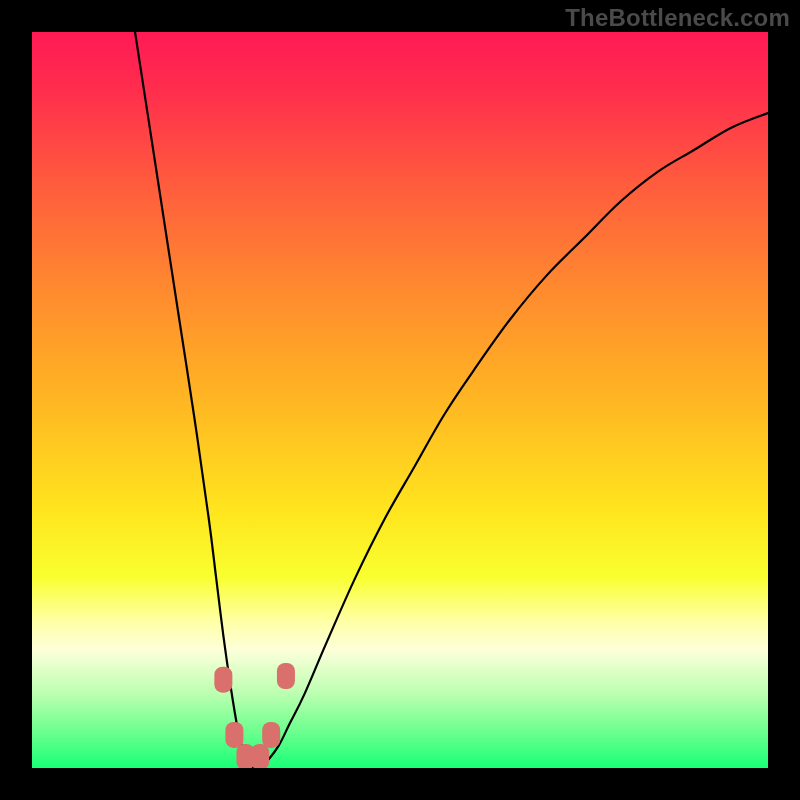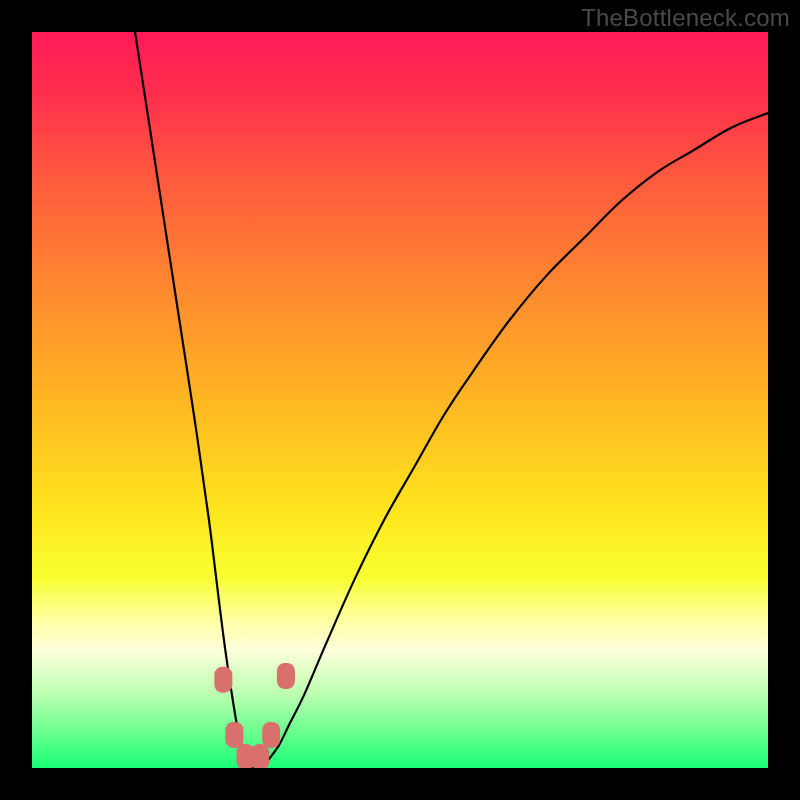--- a/index.html
+++ b/index.html
@@ -22,21 +22,21 @@
     top: 32px;
     width: 736px;
     height: 736px;
     overflow: hidden;
   }
   .watermark {
     position: absolute;
     top: 4px;
     right: 10px;
     color: #4a4a4a;
-    font-weight: 400;
+    font-weight: 700;
     font-size: 24px;
     letter-spacing: 0.2px;
     z-index: 20;
   }
   svg { display: block; }
 </style>
 </head>
 <body>
 
 <div class="frame">

